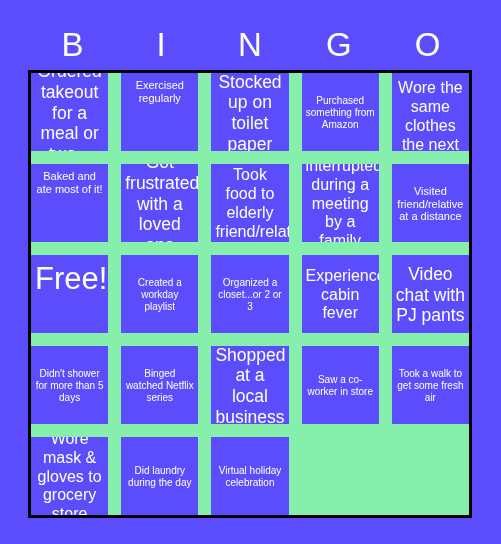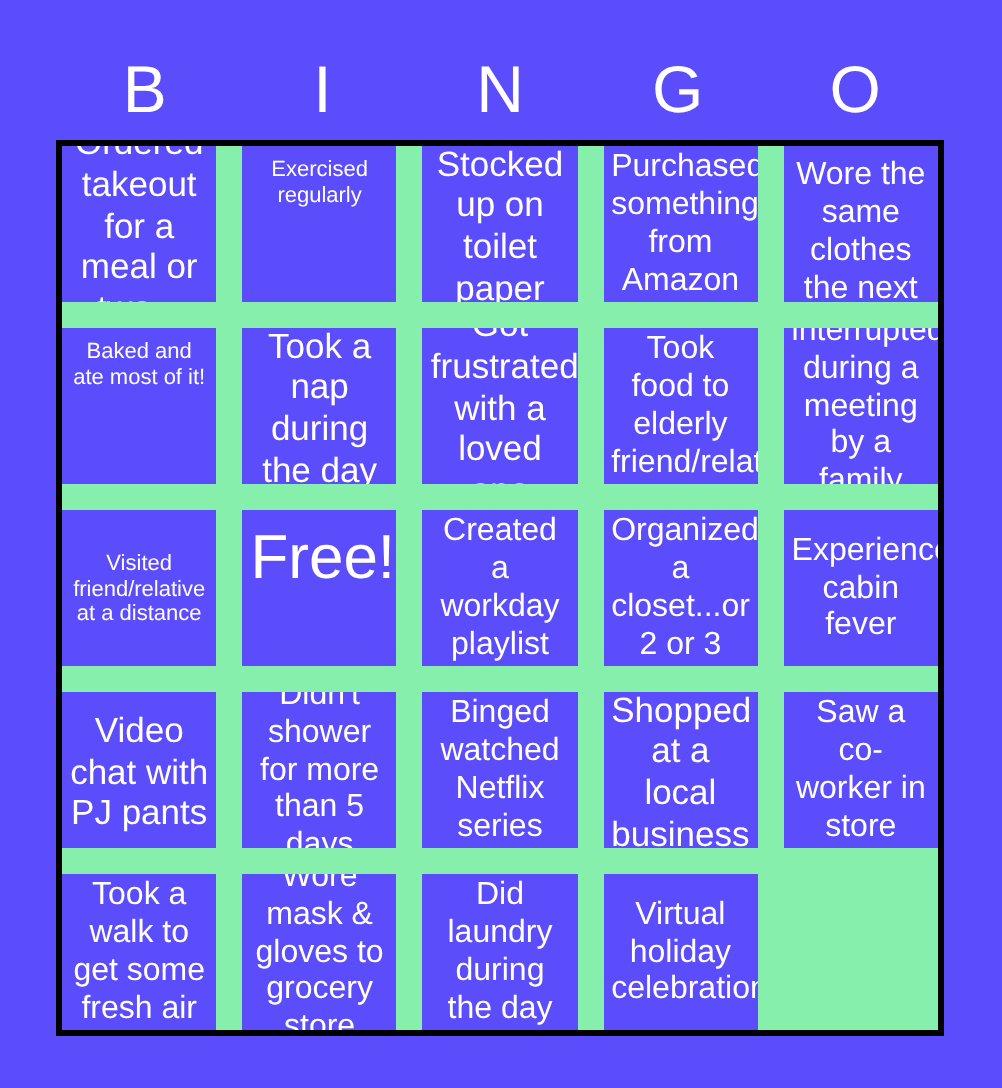--- a/index.html
+++ b/index.html
@@ -71,21 +71,21 @@
     line-height: 1.18;
   }
   .cell-text {
     display: block;
     width: 100%;
   }
 
   
   .fs-xs .cell-text { font-size: 16px; }
   .fs-sm .cell-text { font-size: 11px; }
-  .fs-md .cell-text { font-size: 16px; }
+  .fs-md .cell-text { font-size: 10px; }
   .fs-lg .cell-text { font-size: 17.5px; }
   .fs-free .cell-text { font-size: 31px; }
 
   .cell.v-center { align-items: center; }
   .cell.free { align-items: flex-start; }
 </style>
 </head>
 <body>
 
 <div id="card">
@@ -109,23 +109,20 @@
         <span class="cell-text">Stocked up on toilet paper</span>
       </div>
       <div class="cell fs-md v-center">
         <span class="cell-text">Purchased something from Amazon</span>
       </div>
       <div class="cell fs-xs">
         <span class="cell-text">Wore the same clothes the next day</span>
       </div>
       <div class="cell fs-sm">
         <span class="cell-text">Baked and ate most of it!</span>
-      </div>
-      <div class="cell fs-lg v-center">
-        <span class="cell-text">Took a nap during the day</span>
       </div>
       <div class="cell fs-lg v-center">
         <span class="cell-text">Got frustrated with a loved one</span>
       </div>
       <div class="cell fs-xs v-center">
         <span class="cell-text">Took food to elderly friend/relative</span>
       </div>
       <div class="cell fs-xs v-center">
         <span class="cell-text">Was interrupted during a meeting by a family member</span>
       </div>

